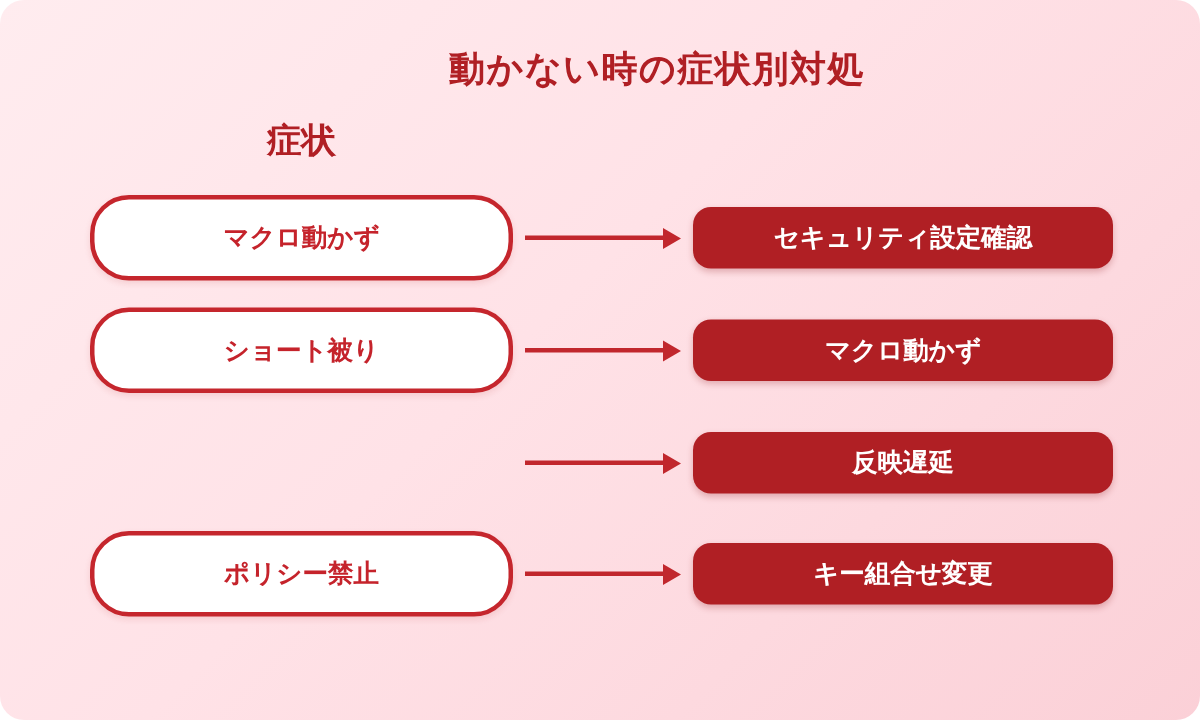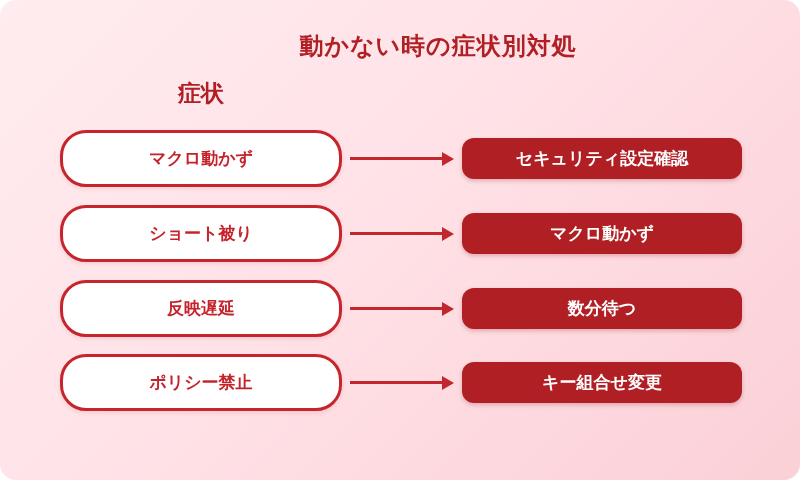--- a/index.html
+++ b/index.html
@@ -130,26 +130,25 @@
   <div class="row r1">
     <div class="symptom-box">ショート被り</div>
     <div class="arrow">
       <div class="shaft"></div>
       <div class="head"></div>
     </div>
     <div class="action-box">マクロ動かず</div>
   </div>
 
   <div class="row r2">
-    <div class="symptom-box">反映遅延</div>
     <div class="arrow">
       <div class="shaft"></div>
       <div class="head"></div>
     </div>
-    <div class="action-box">数分待つ</div>
+    <div class="action-box">反映遅延</div>
   </div>
 
   <div class="row r3">
     <div class="symptom-box">ポリシー禁止</div>
     <div class="arrow">
       <div class="shaft"></div>
       <div class="head"></div>
     </div>
     <div class="action-box">キー組合せ変更</div>
   </div>

